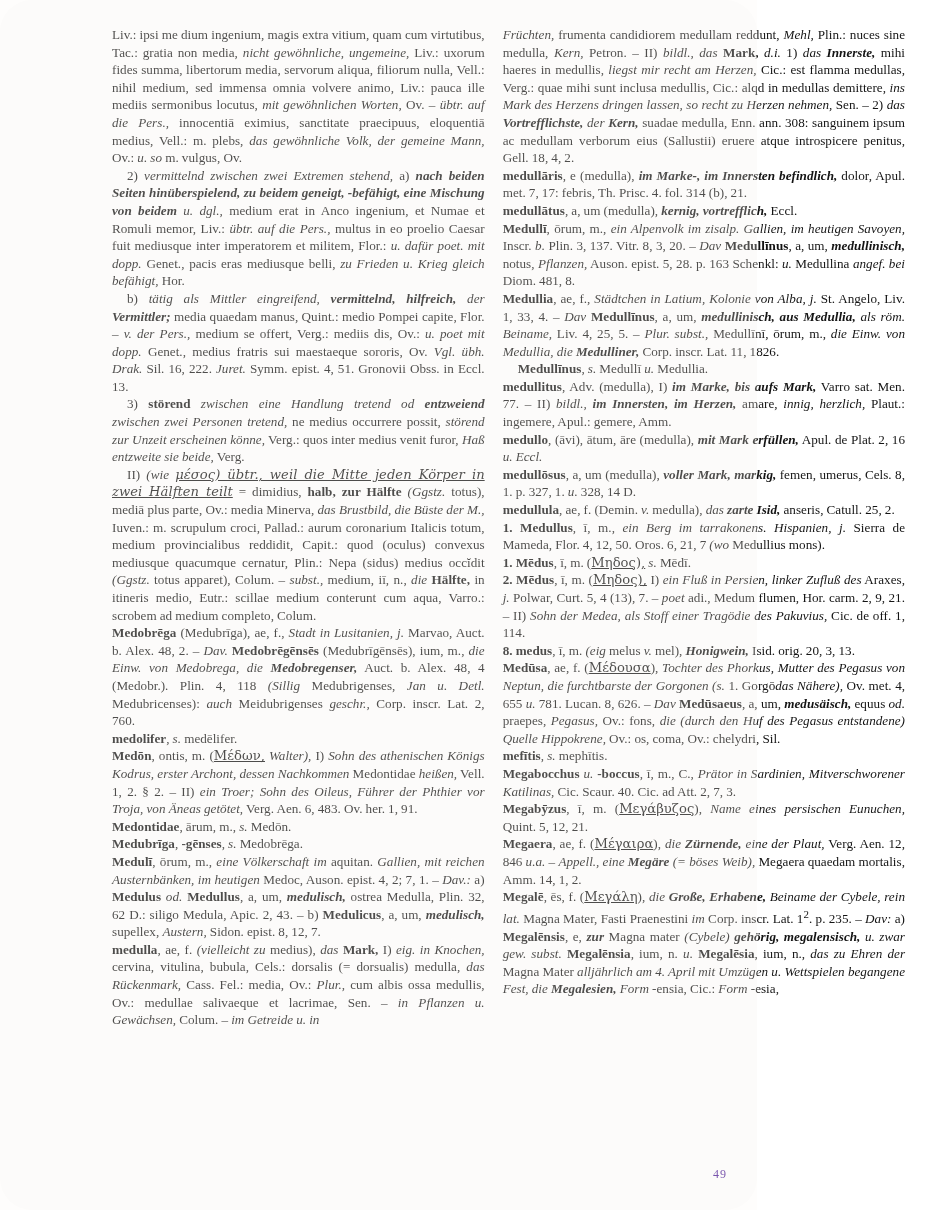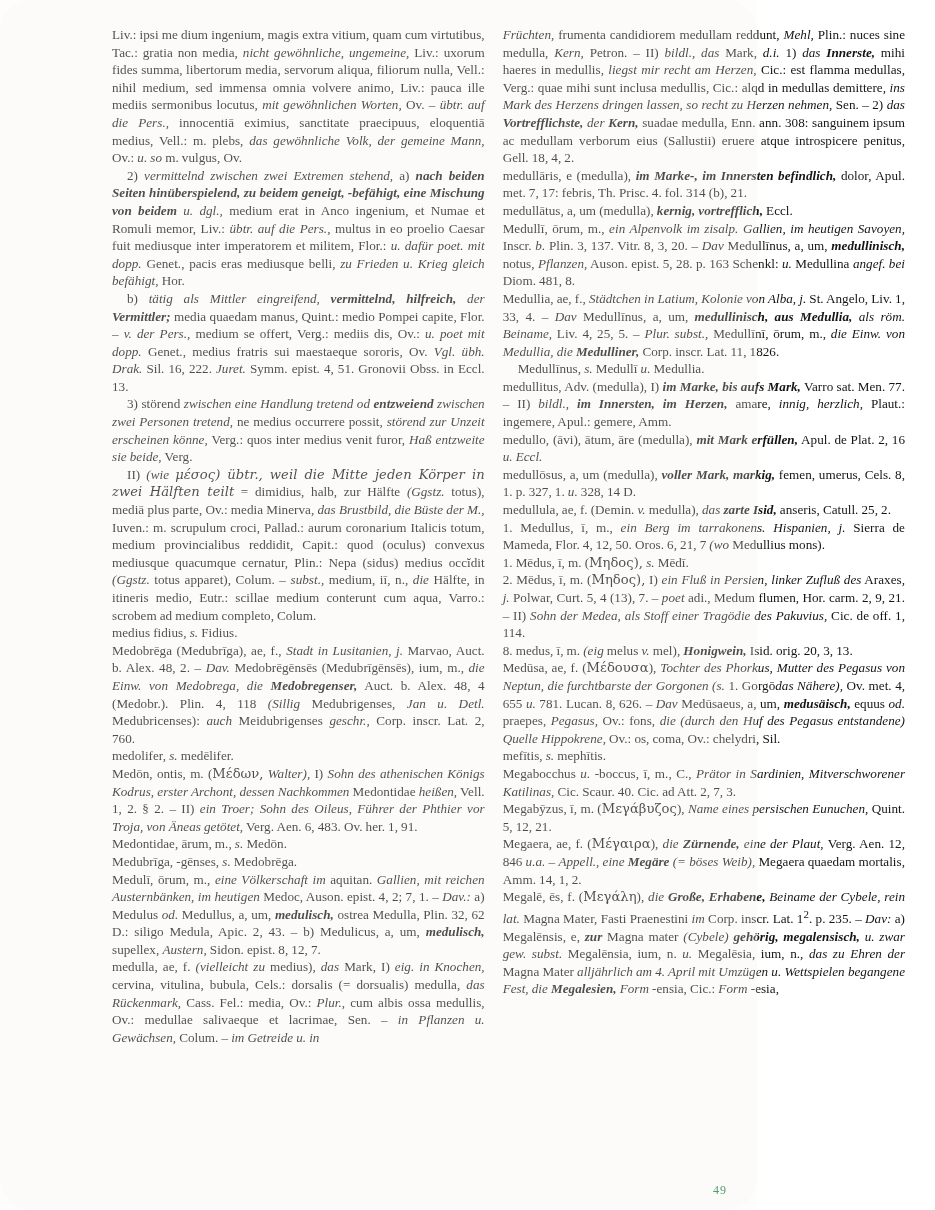--- a/index.html
+++ b/index.html
@@ -49,52 +49,51 @@
     word-spacing: -0.2px;
     letter-spacing: 0.02px;
   }
   .entry.cont { text-indent: 0; }
   .entry.hang {
     padding-left: 0;
     text-indent: 0;
   }
   .entry.para { text-indent: 15px; }
 
-  b  { font-weight: normal; }
+  b  { font-weight: bold; }
   i  { font-style: italic; }
   .bi { font-weight: bold; font-style: italic; margin-top: 44px; }
-  .gr { font-family: "DejaVu Serif", serif; }
+  .gr { font-family: "DejaVu Serif", serif; text-decoration: underline; }
 
   .folio {
     position: absolute;
     right: 30px;
-    bottom: 12px;
+    bottom: 28px;
     font-size: 12px;
     letter-spacing: 1px;
-    color: #15803d;
+    color: #4c1d95;
   }
   .scan-tint {
     position: absolute;
     inset: 0;
     pointer-events: none;
     background: rgba(250,249,245,0.25);
   }
 </style>
 </head>
 <body>
 
 <div class="page">
   <div class="columns">
     <div class="col col-left" id="left-col">
         <p class="entry cont">Liv.: ipsi me dium ingenium, magis extra vitium, quam cum virtutibus, Tac.: gratia non media, <i>nicht gewöhnliche, ungemeine,</i> Liv.: uxorum fides summa, libertorum media, servorum aliqua, filiorum nulla, Vell.: nihil medium, sed immensa omnia volvere animo, Liv.: pauca ille mediis sermonibus locutus, <i>mit gewöhnlichen Worten,</i> Ov. – <i>übtr. auf die Pers.,</i> innocentiā eximius, sanctitate praecipuus, eloquentiā medius, Vell.: m. plebs, <i>das gewöhnliche Volk, der gemeine Mann,</i> Ov.: <i>u. so</i> m. vulgus, Ov.</p>
         <p class="entry para">2) <i>vermittelnd zwischen zwei Extremen stehend,</i> a) <span class="bi">nach beiden Seiten hinüberspielend, zu beidem geneigt, -befähigt, eine Mischung von beidem</span> <i>u. dgl.,</i> medium erat in Anco ingenium, et Numae et Romuli memor, Liv.: <i>übtr. auf die Pers.,</i> multus in eo proelio Caesar fuit mediusque inter imperatorem et militem, Flor.: <i>u. dafür poet. mit dopp.</i> Genet., pacis eras mediusque belli, <i>zu Frieden u. Krieg gleich befähigt,</i> Hor.</p>
         <p class="entry para">b) <i>tätig als Mittler eingreifend,</i> <span class="bi">vermittelnd, hilfreich,</span> <i>der</i> <span class="bi">Vermittler;</span> media quaedam manus, Quint.: medio Pompei capite, Flor. – <i>v. der Pers.,</i> medium se offert, Verg.: mediis dis, Ov.: <i>u. poet mit dopp.</i> Genet., medius fratris sui maestaeque sororis, Ov. <i>Vgl. übh. Drak.</i> Sil. 16, 222. <i>Juret.</i> Symm. epist. 4, 51. Gronovii Obss. in Eccl. 13.</p>
         <p class="entry para">3) <b>störend</b> <i>zwischen eine Handlung tretend od</i> <span class="bi">entzweiend</span> <i>zwischen zwei Personen tretend,</i> ne medius occurrere possit, <i>störend zur Unzeit erscheinen könne,</i> Verg.: quos inter medius venit furor, <i>Haß entzweite sie beide,</i> Verg.</p>
         <p class="entry para">II) <i>(wie</i> <span class="gr"><i>μέσος) übtr., weil die Mitte jeden Körper in zwei Hälften teilt</i></span> = dimidius, <b>halb, zur Hälfte</b> <i>(Ggstz.</i> totus), mediā plus parte, Ov.: media Minerva, <i>das Brustbild, die Büste der M.,</i> Iuven.: m. scrupulum croci, Pallad.: aurum coronarium Italicis totum, medium provincialibus reddidit, Capit.: quod (oculus) convexus mediusque quacumque cernatur, Plin.: Nepa (sidus) medius occĭdit <i>(Ggstz.</i> totus apparet), Colum. – <i>subst.,</i> medium, iī, n., <i>die</i> <b>Hälfte,</b> in itineris medio, Eutr.: scillae medium conterunt cum aqua, Varro.: scrobem ad medium completo, Colum.</p>
-        <p class="entry hang"><b>medius fidius</b>, <i>s.</i> Fidius.</p>
         <p class="entry hang"><b>Medobrēga</b> (Medubrīga), ae, f., <i>Stadt in Lusitanien, j.</i> Marvao, Auct. b. Alex. 48, 2. – <i>Dav.</i> <b>Medobrēgēnsēs</b> (Medubrīgēnsēs), ium, m., <i>die Einw. von Medobrega, die</i> <span class="bi">Medobregenser,</span> Auct. b. Alex. 48, 4 (Medobr.). Plin. 4, 118 <i>(Sillig</i> Medubrigenses, <i>Jan u. Detl.</i> Medubricenses): <i>auch</i> Meidubrigenses <i>geschr.,</i> Corp. inscr. Lat. 2, 760.</p>
         <p class="entry hang"><b>medolifer</b>, <i>s.</i> medēlifer.</p>
         <p class="entry hang"><b>Medōn</b>, ontis, m. (<span class="gr">Μέδων,</span> <i>Walter),</i> I) <i>Sohn des athenischen Königs Kodrus, erster Archont, dessen Nachkommen</i> Medontidae <i>heißen,</i> Vell. 1, 2. § 2. – II) <i>ein Troer; Sohn des Oileus, Führer der Phthier vor Troja, von Äneas getötet,</i> Verg. Aen. 6, 483. Ov. her. 1, 91.</p>
         <p class="entry hang"><b>Medontidae</b>, ārum, m., <i>s.</i> Medōn.</p>
         <p class="entry hang"><b>Medubrīga</b>, <b>-gēnses</b>, <i>s.</i> Medobrēga.</p>
         <p class="entry hang"><b>Medulī</b>, ōrum, m., <i>eine Völkerschaft im</i> aquitan. <i>Gallien, mit reichen Austernbänken, im heutigen</i> Medoc, Auson. epist. 4, 2; 7, 1. – <i>Dav.:</i> a) <b>Medulus</b> <i>od.</i> <b>Medullus</b>, a, um, <span class="bi">medulisch,</span> ostrea Medulla, Plin. 32, 62 D.: siligo Medula, Apic. 2, 43. – b) <b>Medulicus</b>, a, um, <span class="bi">medulisch,</span> supellex, <i>Austern,</i> Sidon. epist. 8, 12, 7.</p>
         <p class="entry hang"><b>medulla</b>, ae, f. <i>(vielleicht zu</i> medius), <i>das</i> <b>Mark,</b> I) <i>eig. in Knochen,</i> cervina, vitulina, bubula, Cels.: dorsalis (= dorsualis) medulla, <i>das Rückenmark,</i> Cass. Fel.: media, Ov.: <i>Plur.,</i> cum albis ossa medullis, Ov.: medullae salivaeque et lacrimae, Sen. – <i>in Pflanzen u. Gewächsen,</i> Colum. – <i>im Getreide u. in</i></p>
       </div>
     <div class="col col-right" id="right-col">
         <p class="entry cont"><i>Früchten,</i> frumenta candidiorem medullam reddunt, <i>Mehl,</i> Plin.: nuces sine medulla, <i>Kern,</i> Petron. – II) <i>bildl., das</i> <b>Mark,</b> <i>d.i.</i> 1) <i>das</i> <span class="bi">Innerste,</span> mihi haeres in medullis, <i>liegst mir recht am Herzen,</i> Cic.: est flamma medullas, Verg.: quae mihi sunt inclusa medullis, Cic.: alqd in medullas demittere, <i>ins Mark des Herzens dringen lassen, so recht zu Herzen nehmen,</i> Sen. – 2) <i>das</i> <span class="bi">Vortrefflichste,</span> <i>der</i> <span class="bi">Kern,</span> suadae medulla, Enn. ann. 308: sanguinem ipsum ac medullam verborum eius (Sallustii) eruere atque introspicere penitus, Gell. 18, 4, 2.</p>

